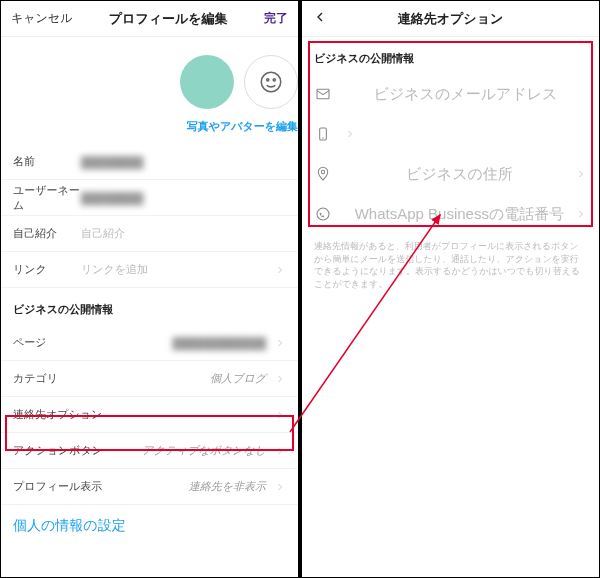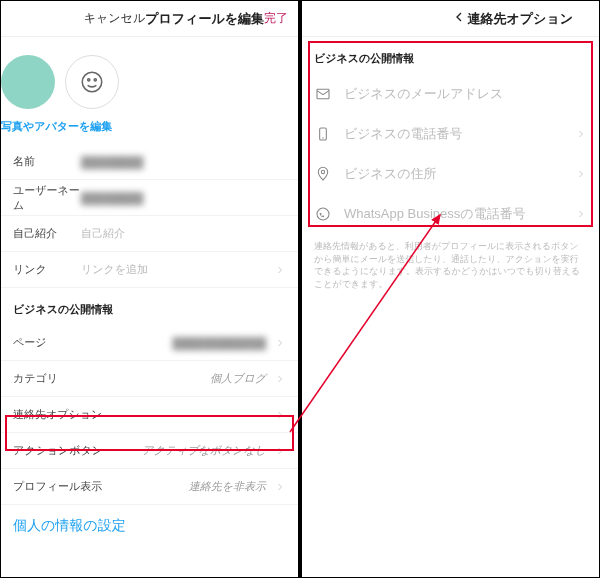--- a/index.html
+++ b/index.html
@@ -1,38 +1,38 @@
 <!DOCTYPE html>
 <html><head>
   <meta charset="utf-8">
   <style>
     * { box-sizing: border-box; margin: 0; padding: 0; }
     body { font-family: -apple-system, "Hiragino Sans", sans-serif; font-size: 12px; color: #222; background: #fff; }
     .container { display: flex; width: 600px; height: 578px; border: 1px solid #000; }
     .phone { flex: 1; position: relative; background: #fff; display: flex; flex-direction: column; }
     .divider { width: 4px; background: #000; }
-    .header { display: flex; align-items: center; justify-content: flex-end; height: 36px; padding: 4px 10px; border-bottom: 1px solid #eee; }
+    .header { display: flex; align-items: center; justify-content: space-between; height: 36px; padding: 4px 10px; border-bottom: 1px solid #eee; }
     .header .title { font-weight: 600; font-size: 13px; }
     .header .cancel { color: #333; font-size: 12px; }
-    .header .done { color: #be185d; font-weight: 400; font-size: 12px; }
+    .header .done { color: #4c1d95; font-weight: 700; font-size: 12px; }
     .back-chev { width: 16px; height: 16px; }
-    .avatar-section { display: flex; flex-direction: column; align-items: flex-start; padding: 18px 0 10px; }
+    .avatar-section { display: flex; flex-direction: column; align-items: flex-end; padding: 18px 0 10px; }
     .avatar-row { display: flex; gap: 10px; }
     .avatar { width: 54px; height: 54px; border-radius: 50%; background: #8fd5c5; }
     .avatar-alt { width: 54px; height: 54px; border-radius: 50%; border: 1.5px solid #ddd; display: flex; align-items: center; justify-content: center; }
     .avatar-link { color: #1ea1f1; font-weight: 600; font-size: 11px; margin-top: 10px; }
     .row { display: flex; align-items: center; min-height: 36px; padding: 0 12px; border-bottom: 1px solid #f2f2f2; }
     .row .label { width: 68px; color: #444; font-size: 11px; }
     .row .value { flex: 1; color: #bbb; font-size: 11px; }
     .row .value.blur { filter: blur(3px); color: #999; }
     .row .chev { color: #ccc; }
     .section-title { font-weight: 600; font-size: 11px; padding: 14px 12px 8px; }
     .right-row { display: flex; align-items: center; min-height: 40px; padding: 0 12px; }
     .right-row .icon { width: 18px; height: 18px; margin-right: 12px; color: #888; display:flex; align-items:center; justify-content:center; }
-    .right-row .text { flex: 1; color: #bbb; font-size: 13px; }
+    .right-row .text { flex: 1; color: #bbb; font-size: 15px; text-align: center; }
     .right-row .chev { color: #ccc; }
     .info-text { color: #bbb; font-size: 9px; line-height: 1.4; padding: 6px 12px 12px; }
     .personal-link { color: #1ea1f1; font-size: 14px; padding: 12px; }
     .highlight { border: 2px solid #e4002b; position: absolute; pointer-events: none; }
     .hl-left { left: 4px; right: 4px; top: 414px; height: 36px; }
     .hl-right { left: 6px; right: 6px; top: 40px; height: 186px; }
     svg.arrow { position: absolute; overflow: visible; }
     .chev-svg { width: 12px; height: 12px; }
     .value-right { text-align: right; margin-right: 8px; font-style: italic; }
   </style>
@@ -149,21 +149,20 @@
       </span>
       <span class="text">ビジネスのメールアドレス</span>
     </div>
     <div class="right-row">
       <span class="icon">
         <svg width="16" height="16" viewBox="0 0 24 24" fill="none" stroke="#888" stroke-width="1.6">
             <rect x="7" y="3" width="10" height="18" rx="2"></rect>
             <line x1="11" y1="18" x2="13" y2="18"></line>
           </svg>
       </span>
-      <span class="text">ビジネスの電話番号</span>
       <svg class="chev-svg chev" viewBox="0 0 24 24" fill="none" stroke="#ccc" stroke-width="2">
           <polyline points="9 6 15 12 9 18"></polyline>
         </svg>
     </div>
     <div class="right-row">
       <span class="icon">
         <svg width="16" height="16" viewBox="0 0 24 24" fill="none" stroke="#888" stroke-width="1.6">
             <path d="M12 21s-7-7-7-12a7 7 0 0114 0c0 5-7 12-7 12z"></path>
             <circle cx="12" cy="9" r="2.5"></circle>
           </svg>

